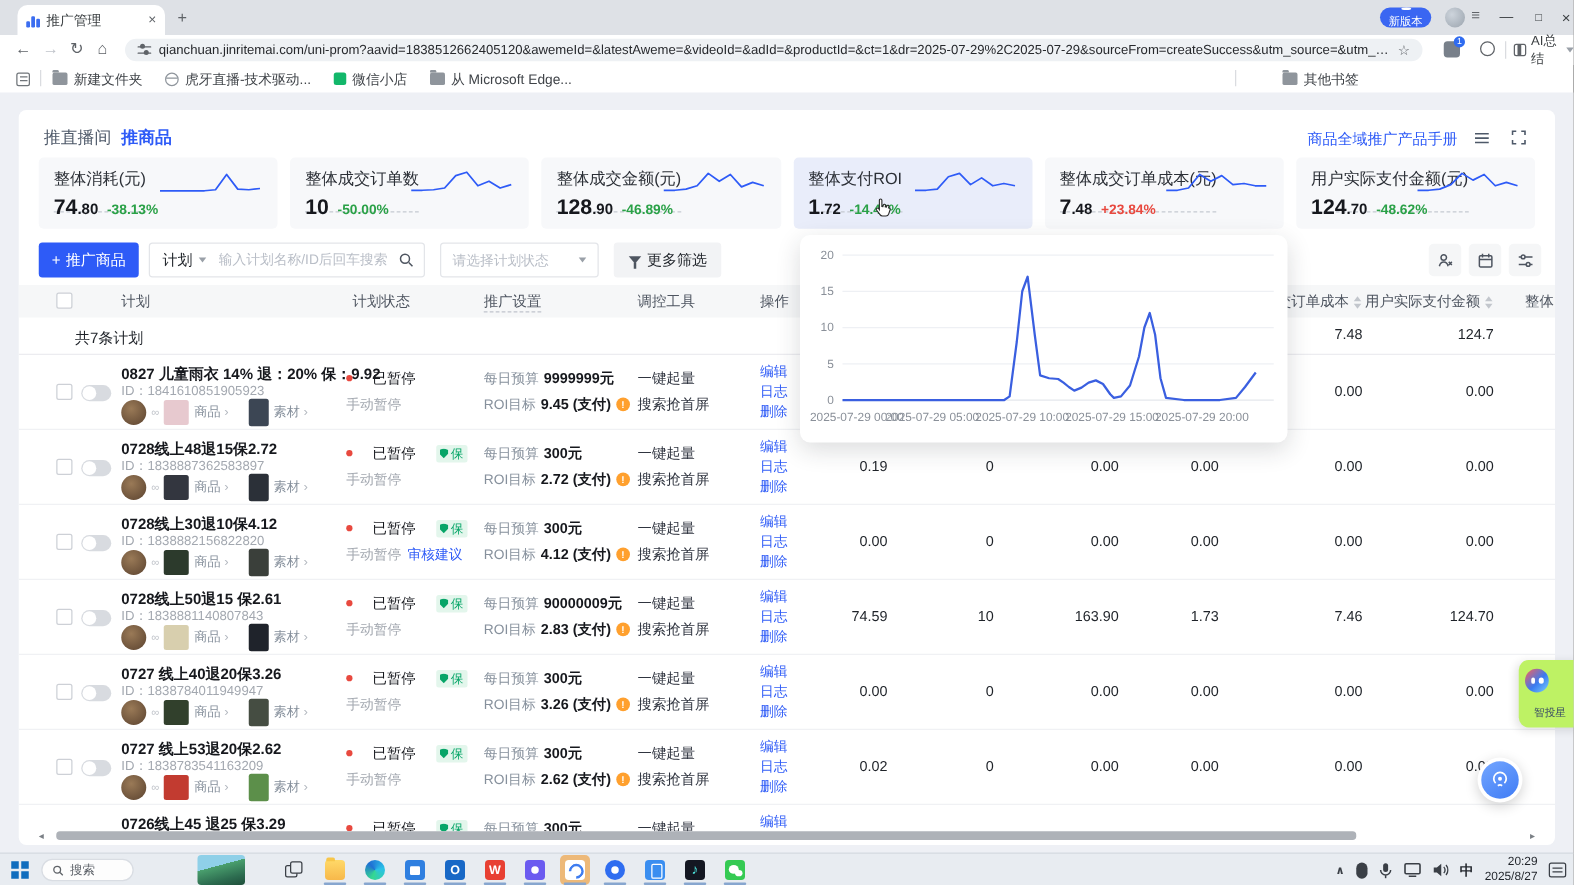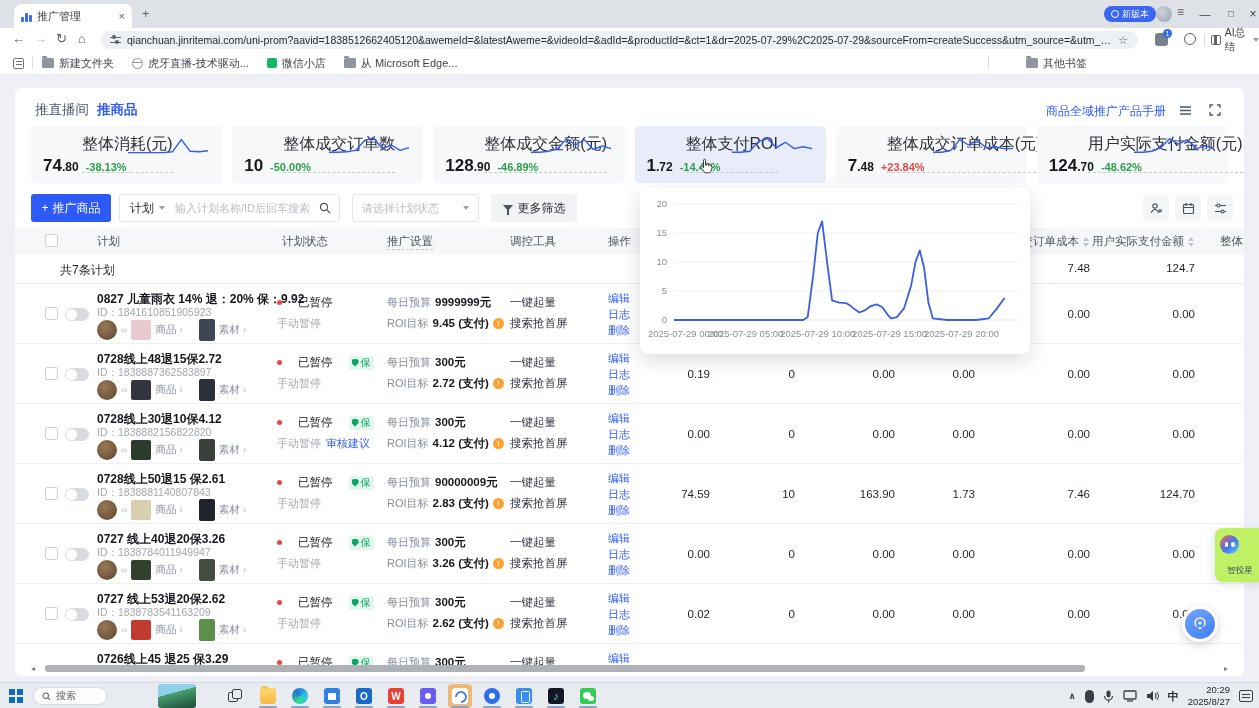--- a/index.html
+++ b/index.html
@@ -9,21 +9,21 @@
 
   
   .titlebar { position:absolute; left:0; top:0; width:1259px; height:28px; background:#dee1e6; }
   .tab { position:absolute; left:14px; top:4px; width:118px; height:24px; background:#fff; border-radius:8px 8px 0 0; display:flex; align-items:center; padding:0 7px; gap:5px; }
   .tab-fav { width:11px; height:11px; display:flex; align-items:flex-end; gap:1px; }
   .tab-fav i { display:block; width:3px; background:#3b6df0; border-radius:1px; }
   .tab-fav i:nth-child(1){height:5px}.tab-fav i:nth-child(2){height:9px}.tab-fav i:nth-child(3){height:7px}
   .tab-title { flex:1; font-size:11px; color:#3c4043; white-space:nowrap; overflow:hidden; }
   .tab-close { font-size:11px; color:#5f6368; line-height:1; }
   .newtab { position:absolute; left:142px; top:6px; font-size:13px; color:#5f6368; }
-  .ver-pill { position:absolute; left:1104px; top:6px; height:16px; background:#3a66f2; color:#fff; font-size:9px; border-radius:9px; display:flex; align-items:center; gap:3px; padding:0 7px; }
+  .ver-pill { position:absolute; left:1104px; top:6px; height:16px; background:#3a66f2; color:#fff; font-size:9px; border-radius:9px; display:flex; align-items:center; gap:3px; padding:0 7px;flex-direction:column; }
   .ver-pill .ci { width:8px; height:8px; border:1px solid #fff; border-radius:50%; font-size:6px; line-height:6px; text-align:center; }
   .tb-avatar { position:absolute; left:1156px; top:6px; width:16px; height:16px; border-radius:50%; background:radial-gradient(circle at 35% 35%, #cdd4dc, #9aa3ad); }
   .tb-menu { position:absolute; left:1177px; top:5px; font-size:12px; color:#5f6368; }
   .wc { position:absolute; top:5px; width:18px; height:18px; display:flex; align-items:center; justify-content:center; font-size:11px; color:#3c4043; }
   .wc-min{left:1196px}.wc-max{left:1222px;font-size:9px}.wc-close{left:1244px;font-size:12px}
 
   
   .navbar { position:absolute; left:0; top:28px; width:1259px; height:24px; background:#fff; }
   .nav-ic { position:absolute; top:3px; font-size:13px; color:#5f6368; }
   .nav-back{left:12px}.nav-fwd{left:34px;color:#c0c4cb}.nav-refresh{left:56px}.nav-home{left:78px}
@@ -66,21 +66,21 @@
   .ptab { position:absolute; top:13px; font-size:13.5px; }
   .ptab-1 { left:20px; color:#4e5969; }
   .ptab-2 { left:82px; color:#2e5bf7; font-weight:700; }
   .manual-link { position:absolute; right:78px; top:15px; font-size:12px; color:#2e5bf7; }
   .panel-ic { position:absolute; top:12px; width:22px; height:20px; display:flex; align-items:center; justify-content:center; color:#4e5969; }
   .panel-ic1{right:48px}.panel-ic2{right:18px}
 
   .stats { position:absolute; left:16px; top:38px; width:1197px; height:57px; display:flex; gap:10px; }
   .stat-card { flex:1; position:relative; background:#f7f8fa; border-radius:4px; }
   .stat-card.hl { background:#e9edfa; }
-  .stat-label { position:absolute; left:12px; top:8px; font-size:16px; color:#2b2f36; border-bottom:1px dashed #c5c9d1; padding-bottom:17px; white-space:nowrap;margin-left:39px; }
+  .stat-label { position:absolute; left:12px; top:8px; font-size:13px; color:#2b2f36; border-bottom:1px dashed #c5c9d1; padding-bottom:17px; white-space:nowrap; }
   .spark { position:absolute; right:10px; top:7px; width:88px; height:24px; }
   .stat-val { position:absolute; left:12px; bottom:7px; display:flex; align-items:baseline; }
   .v-main { font-size:17px; font-weight:700; color:#16181d; }
   .v-sub { font-size:12px; font-weight:700; color:#16181d; }
   .v-delta { font-size:11px; margin-left:7px; font-weight:700; }
   .d-green { color:#2aa147; } .d-red { color:#e8493f; }
 
   .btn-primary { position:absolute; left:16px; top:106px; width:80px; height:28px; background:#2e5bf7; border-radius:3px; color:#fff; font-size:12px; display:flex; align-items:center; justify-content:center; gap:4px; }
   .search-group { position:absolute; left:104px; top:106px; width:221px; height:28px; border:1px solid #e3e5e9; border-radius:3px; background:#fff; display:flex; align-items:center; }
   .sg-type { font-size:12px; color:#1f2329; padding:0 5px 0 10px; }

